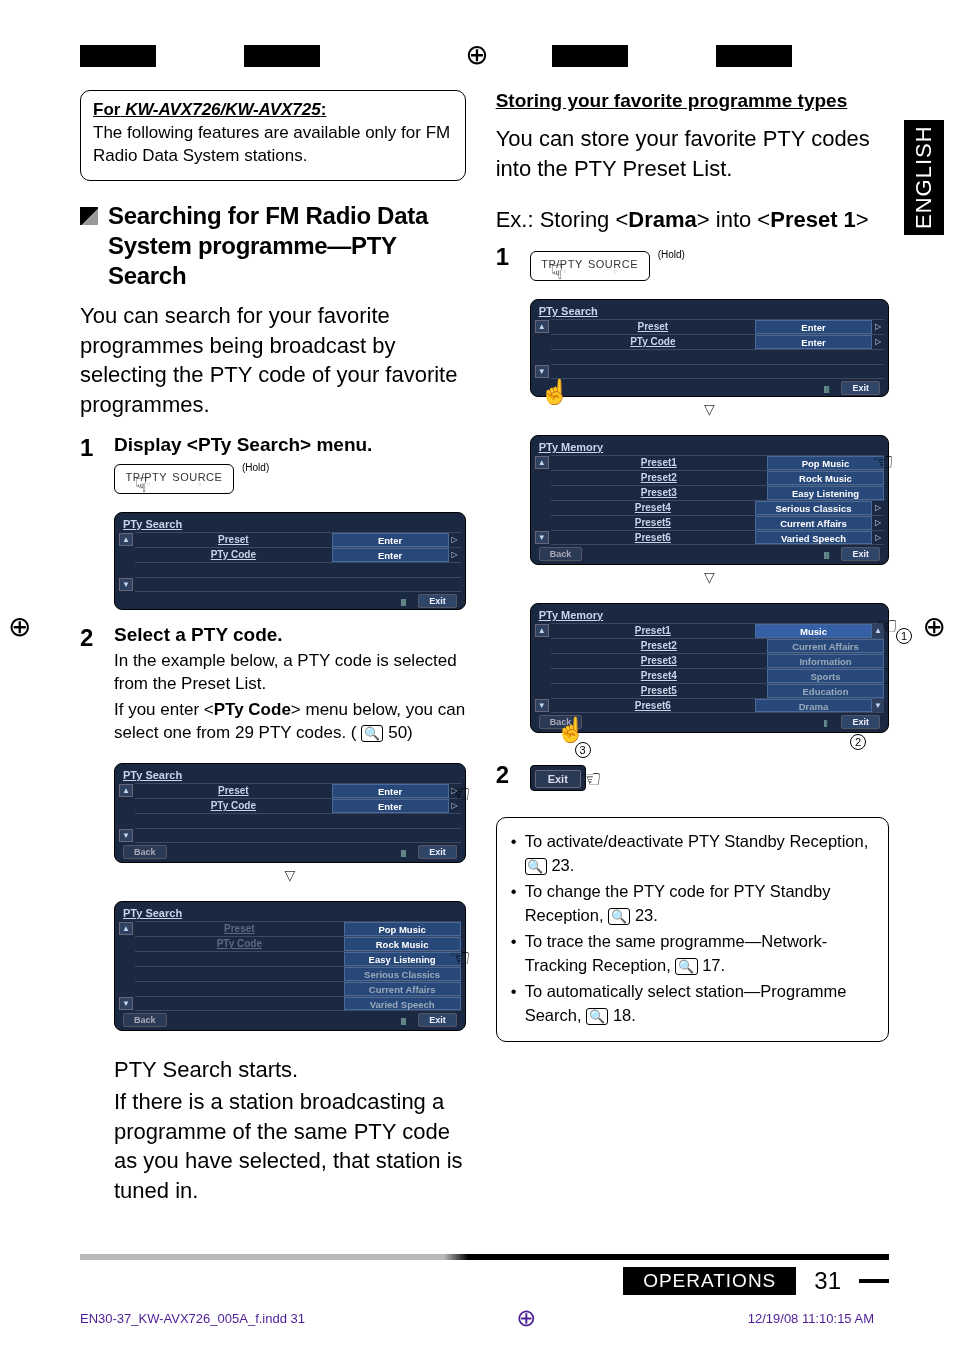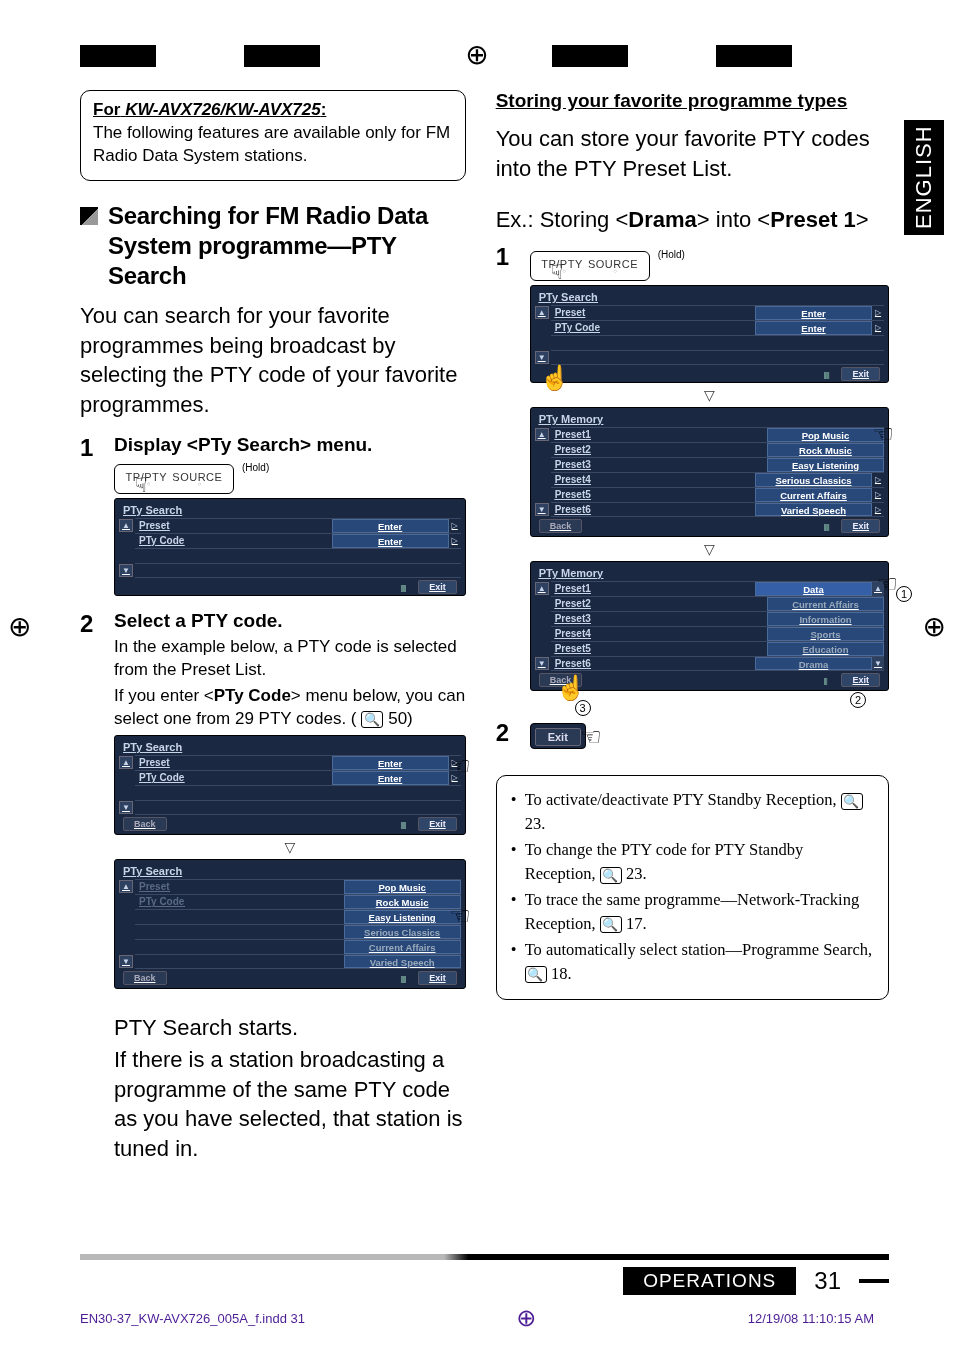--- a/index.html
+++ b/index.html
@@ -163,28 +163,27 @@
     margin-left: 4px;
     display: inline-block;
     vertical-align: middle;
     margin-top: 6px;
   }
   .hold-wrap { display: flex; align-items: flex-start; gap: 4px; }
 
   .screen {
     background: #1a2842;
     border: 1px solid #000;
-    border-radius: 3px;
+    border-radius: 8px;
     color: #fff;
     font-size: 10.5px;
     position: relative;
     padding: 3px 4px;
-    margin-top: 4px;
+    margin-top: 18px;
     min-height: 95px;
-    text-decoration: underline;
   }
   .screen.small { min-height: 90px; }
   .screen-title {
     color: #c8d4e8;
     font-weight: bold;
     text-decoration: underline;
     font-size: 11px;
     padding: 2px 4px;
   }
   .screen-grid {
@@ -216,20 +215,21 @@
     height: 15px;
   }
   .screen-row:last-child { border-bottom: 1px solid #3a4863; }
   .row-label {
     flex: 1;
     color: #c8d4e8;
     font-weight: bold;
     padding: 1px 4px;
     text-decoration: underline;
     font-size: 10px;
+    text-align: center;
   }
   .row-label.dim { color: #5a6a85; }
   .row-value {
     width: 117px;
     text-align: center;
     background: #29487a;
     border: 1px solid #4a6a9a;
     color: #fff;
     font-weight: bold;
     padding: 0 2px;
@@ -306,21 +306,21 @@
   }
 
   .bullet-box {
     border: 1px solid #000;
     border-radius: 10px;
     padding: 12px 14px;
     font-size: 16.5px;
     line-height: 1.45;
     margin-top: 26px;
   }
-  .bullet-box ul { list-style: none; font-family: Liberation Serif, serif; }
+  .bullet-box ul { list-style: none; }
   .bullet-box li {
     padding-left: 14px;
     position: relative;
     margin-bottom: 2px;
   }
   .bullet-box li::before {
     content: "•";
     position: absolute;
     left: 0;
   }
@@ -675,21 +675,21 @@
         <div class="screen" style="position:relative">
           <div class="screen-title">PTy  Memory</div>
           <div class="screen-grid">
             <div class="screen-left-col">
               <div class="arrow-btn">▲</div>
               <div class="arrow-btn">▼</div>
             </div>
             <div class="screen-list">
               <div class="screen-row">
                   <div class="row-label">Preset1</div>
-                  <div class="row-value sel">Data</div>
+                  <div class="row-value sel">Music</div>
                   <div class="row-arrow" style="background:#2f4160">▲</div>
                 </div>
               <div class="screen-row">
                   <div class="row-label">Preset2</div>
                   <div class="row-value dim">Current Affairs</div>
                 </div>
               <div class="screen-row">
                   <div class="row-label">Preset3</div>
                   <div class="row-value dim">Information</div>
                 </div>

